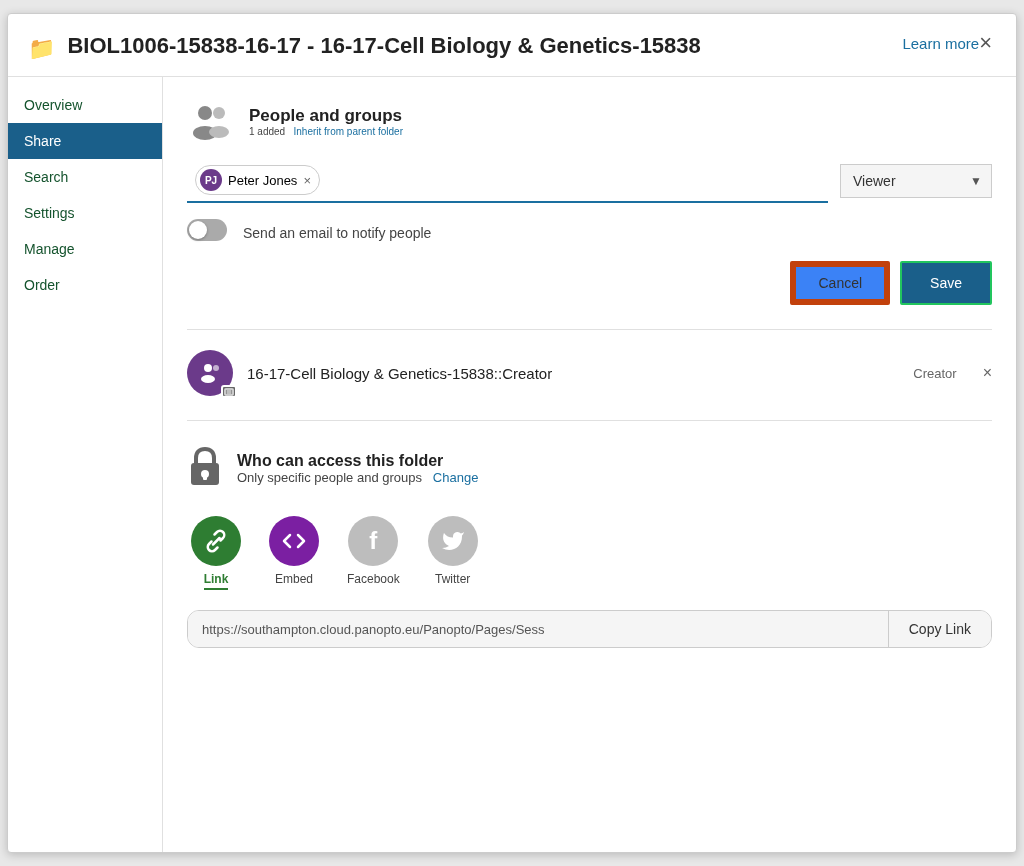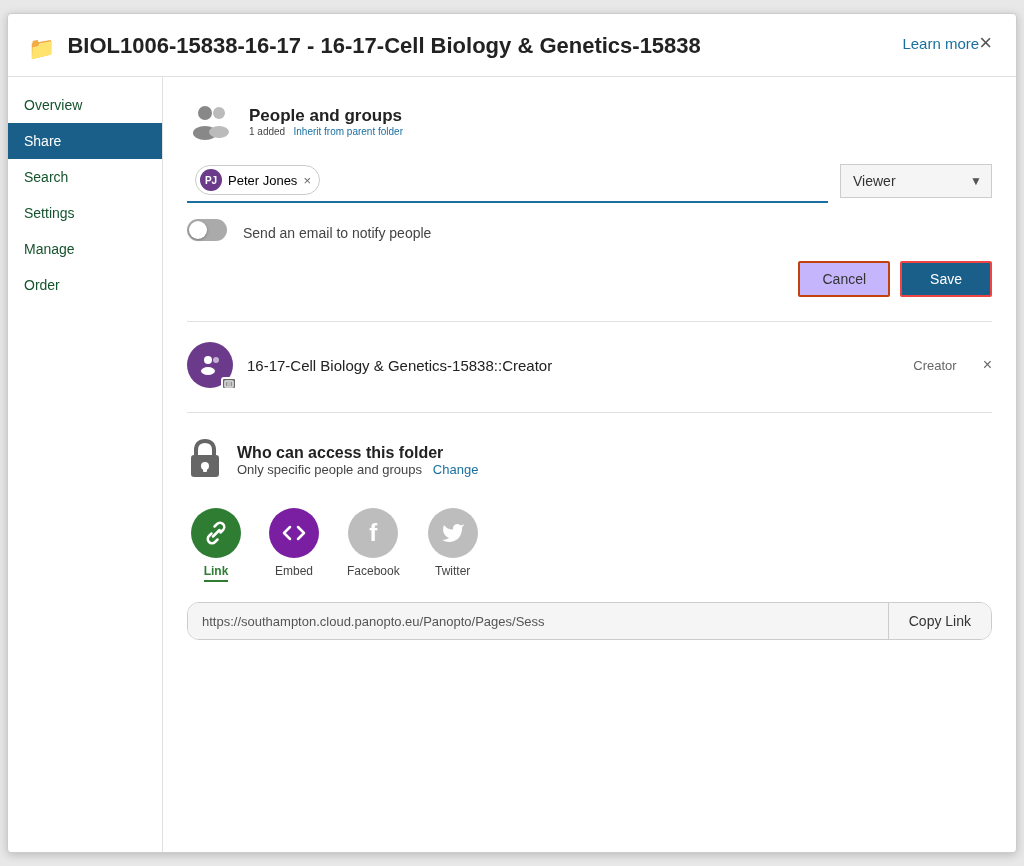--- a/index.html
+++ b/index.html
@@ -238,31 +238,31 @@
     }
     
     .action-buttons {
       display: flex;
       justify-content: flex-end;
       gap: 10px;
       margin-bottom: 24px;
     }
     .btn-cancel {
       padding: 8px 22px;
-      background: #c4b5fd;
-      border: 2px solid #c2410c;
+      background: #3b82f6;
+      border: 6px solid #c2410c;
       font-size: 14px;
       color: #333;
       cursor: pointer;
       border-radius: 2px;
     }
     .btn-save {
       padding: 8px 28px;
       background: #1a5f8a;
-      border: 2px solid #ef4444;
+      border: 2px solid #22c55e;
       font-size: 14px;
       color: #fff;
       cursor: pointer;
       border-radius: 2px;
       font-weight: 500;
     }
     
     .divider {
       border: none;
       border-top: 1px solid #e0e0e0;

